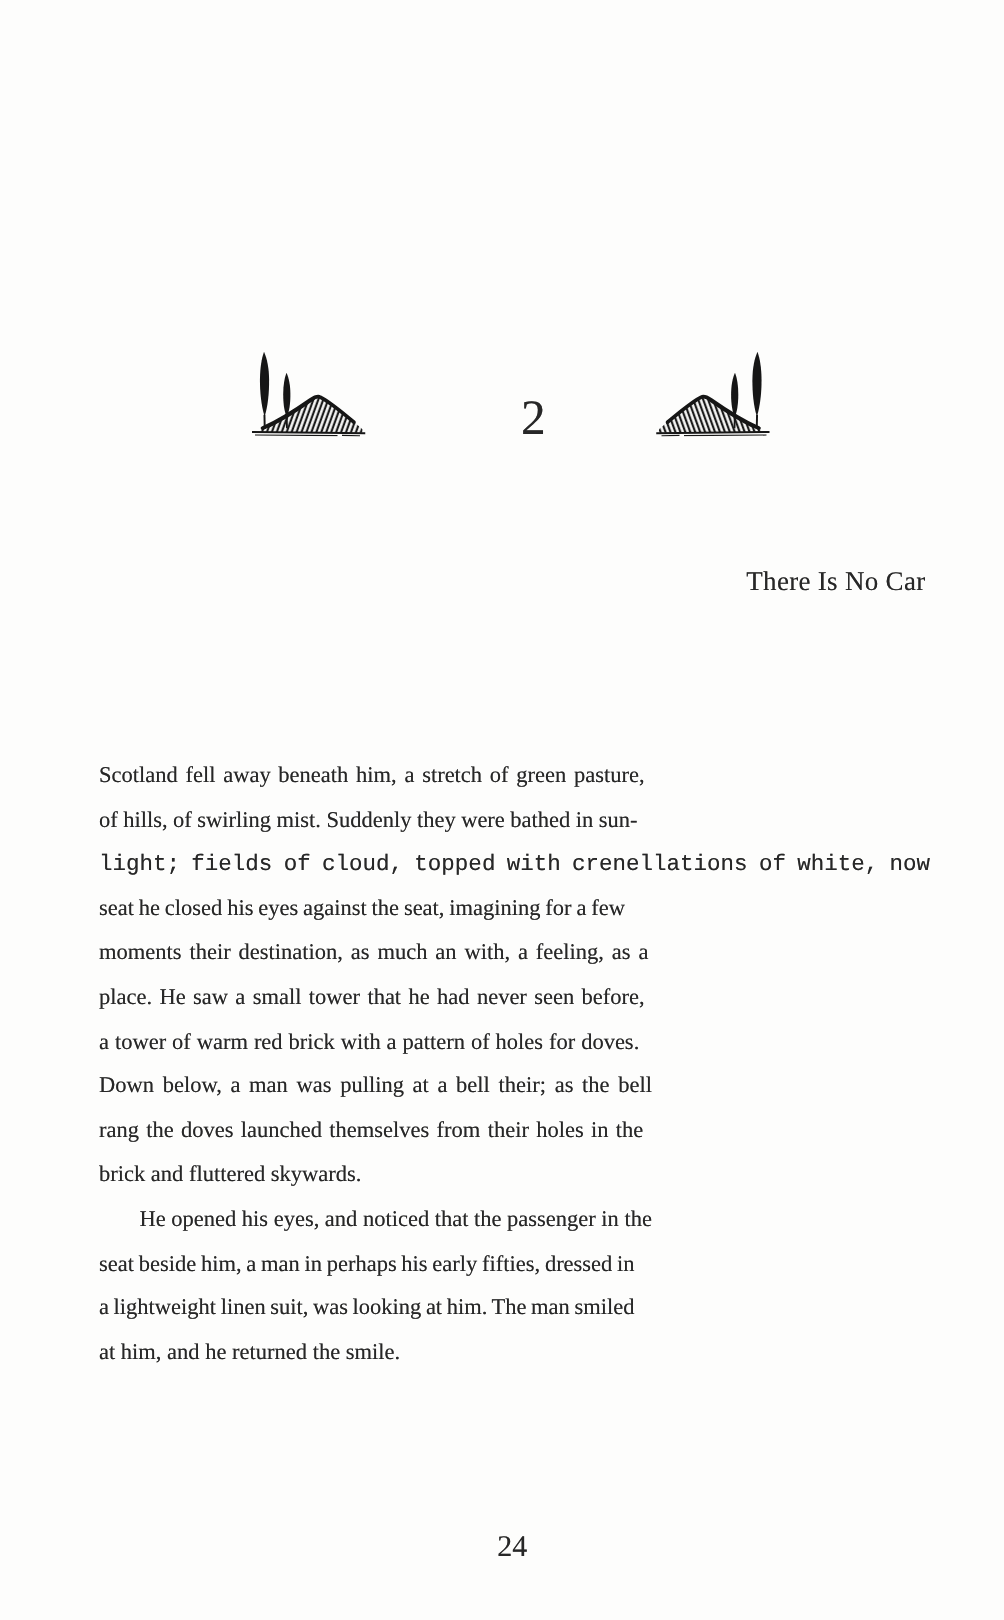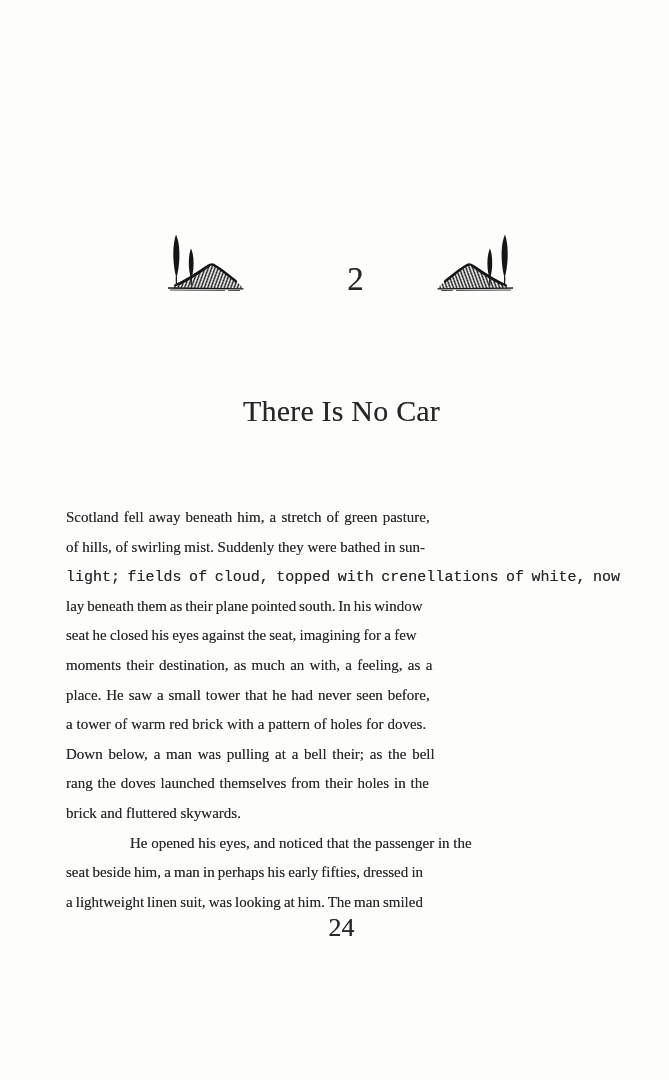--- a/index.html
+++ b/index.html
@@ -17,38 +17,38 @@
   .motif.left  { left: 167px; }
   .motif.right { left: 436px; transform: scaleX(-1); }
 
   .chapter-number {
     position: absolute; top: 263px; left: 66px; width: 551px;
     padding-left: 14px; box-sizing: content-box;
     text-align: center; font-size: 33px; line-height: 33px;
     text-shadow: 0 0 0.3px rgba(0,0,0,0.45);
   }
   .chapter-title {
-    position: absolute; top: 396px; left: 66px; width: 551px;
-    text-align: center; font-size: 30px; line-height: 30px;
+    position: absolute; top: 372px; left: 66px; width: 551px;
+    text-align: right; font-size: 18px; line-height: 30px;
     letter-spacing: 0.2px;
     text-shadow: 0 0 0.3px rgba(0,0,0,0.45);
   }
 
   .body-text {
     position: absolute; left: 66px; top: 503px; width: 551px;
     font-size: 15px;
     text-shadow: 0 0 0.35px rgba(0,0,0,0.5);
   }
   .para { margin: 0; }
   .line { height: 29.6px; line-height: 29.6px; white-space: nowrap; }
   .line.indent { padding-left: 27px; }
 
   .page-number {
-    position: absolute; top: 916px; left: 66px; width: 551px;
-    text-align: center; font-size: 26px; line-height: 23px;
+    position: absolute; top: 1020px; left: 66px; width: 551px;
+    text-align: center; font-size: 20px; line-height: 23px;
     text-shadow: 0 0 0.3px rgba(0,0,0,0.45);
   }
 </style>
 </head>
 <body>
 
 <svg width="0" height="0" style="position:absolute" aria-hidden="true">
   <defs>
     <pattern id="hatch" width="3.1" height="3.1" patternUnits="userSpaceOnUse" patternTransform="rotate(20)">
       <line x1="1.2" y1="-1" x2="1.2" y2="4.2" stroke="#1b1b1b" stroke-width="1.5"></line>
@@ -90,31 +90,31 @@
     </svg>
   </div>
 
   <div class="chapter-title">There Is No Car</div>
 
   <div class="body-text">
       <div class="para">
         <div class="line justify"><span style="word-spacing: 1.40104px;">Scotland fell away beneath him, a stretch of green pasture,</span></div>
         <div class="line justify"><span style="word-spacing: -0.09375px;">of hills, of swirling mist. Suddenly they were bathed in sun-</span></div>
         <div class="line justify"><span style="word-spacing: -1.44792px; font-family: Liberation Mono, monospace;">light; fields of cloud, topped with crenellations of white, now</span></div>
-        <div class="line justify"><span style="word-spacing: -0.792188px;">lay beneath them as their plane pointed south. In his window</span></div>
         <div class="line justify"><span style="word-spacing: -0.538352px;">seat he closed his eyes against the seat, imagining for a few</span></div>
         <div class="line justify"><span style="word-spacing: 1.5125px;">moments their destination, as much an with, a feeling, as a</span></div>
         <div class="line justify"><span style="word-spacing: 1.15057px; text-align: center;">place. He saw a small tower that he had never seen before,</span></div>
         <div class="line justify"><span style="word-spacing: 0.197917px;">a tower of warm red brick with a pattern of holes for doves.</span></div>
         <div class="line justify"><span style="word-spacing: 2.02214px;">Down below, a man was pulling at a bell their; as the bell</span></div>
         <div class="line justify"><span style="word-spacing: 1.11285px; margin-top: 44px;">rang the doves launched themselves from their holes in the</span></div>
         <div class="line"><span>brick and fluttered skywards.</span></div>
       </div>
       <div class="para">
-        <div class="line justify indent"><span style="word-spacing: -0.0375px; margin-left: 37px;">He opened his eyes, and noticed that the passenger in the</span></div>
+        <div class="line justify indent"><span style="word-spacing: -0.0375px;">He opened his eyes, and noticed that the passenger in the</span></div>
         <div class="line justify"><span style="word-spacing: -0.599432px; margin-top: 24px;">seat beside him, a man in perhaps his early fifties, dressed in</span></div>
         <div class="line justify"><span style="word-spacing: -0.690625px;">a lightweight linen suit, was looking at him. The man smiled</span></div>
+        <div class="line"><span>at him, and he returned the smile.</span></div>
       </div>
     </div>
 
   <div class="page-number">24</div>
 
 </div>
 
 </body></html>

